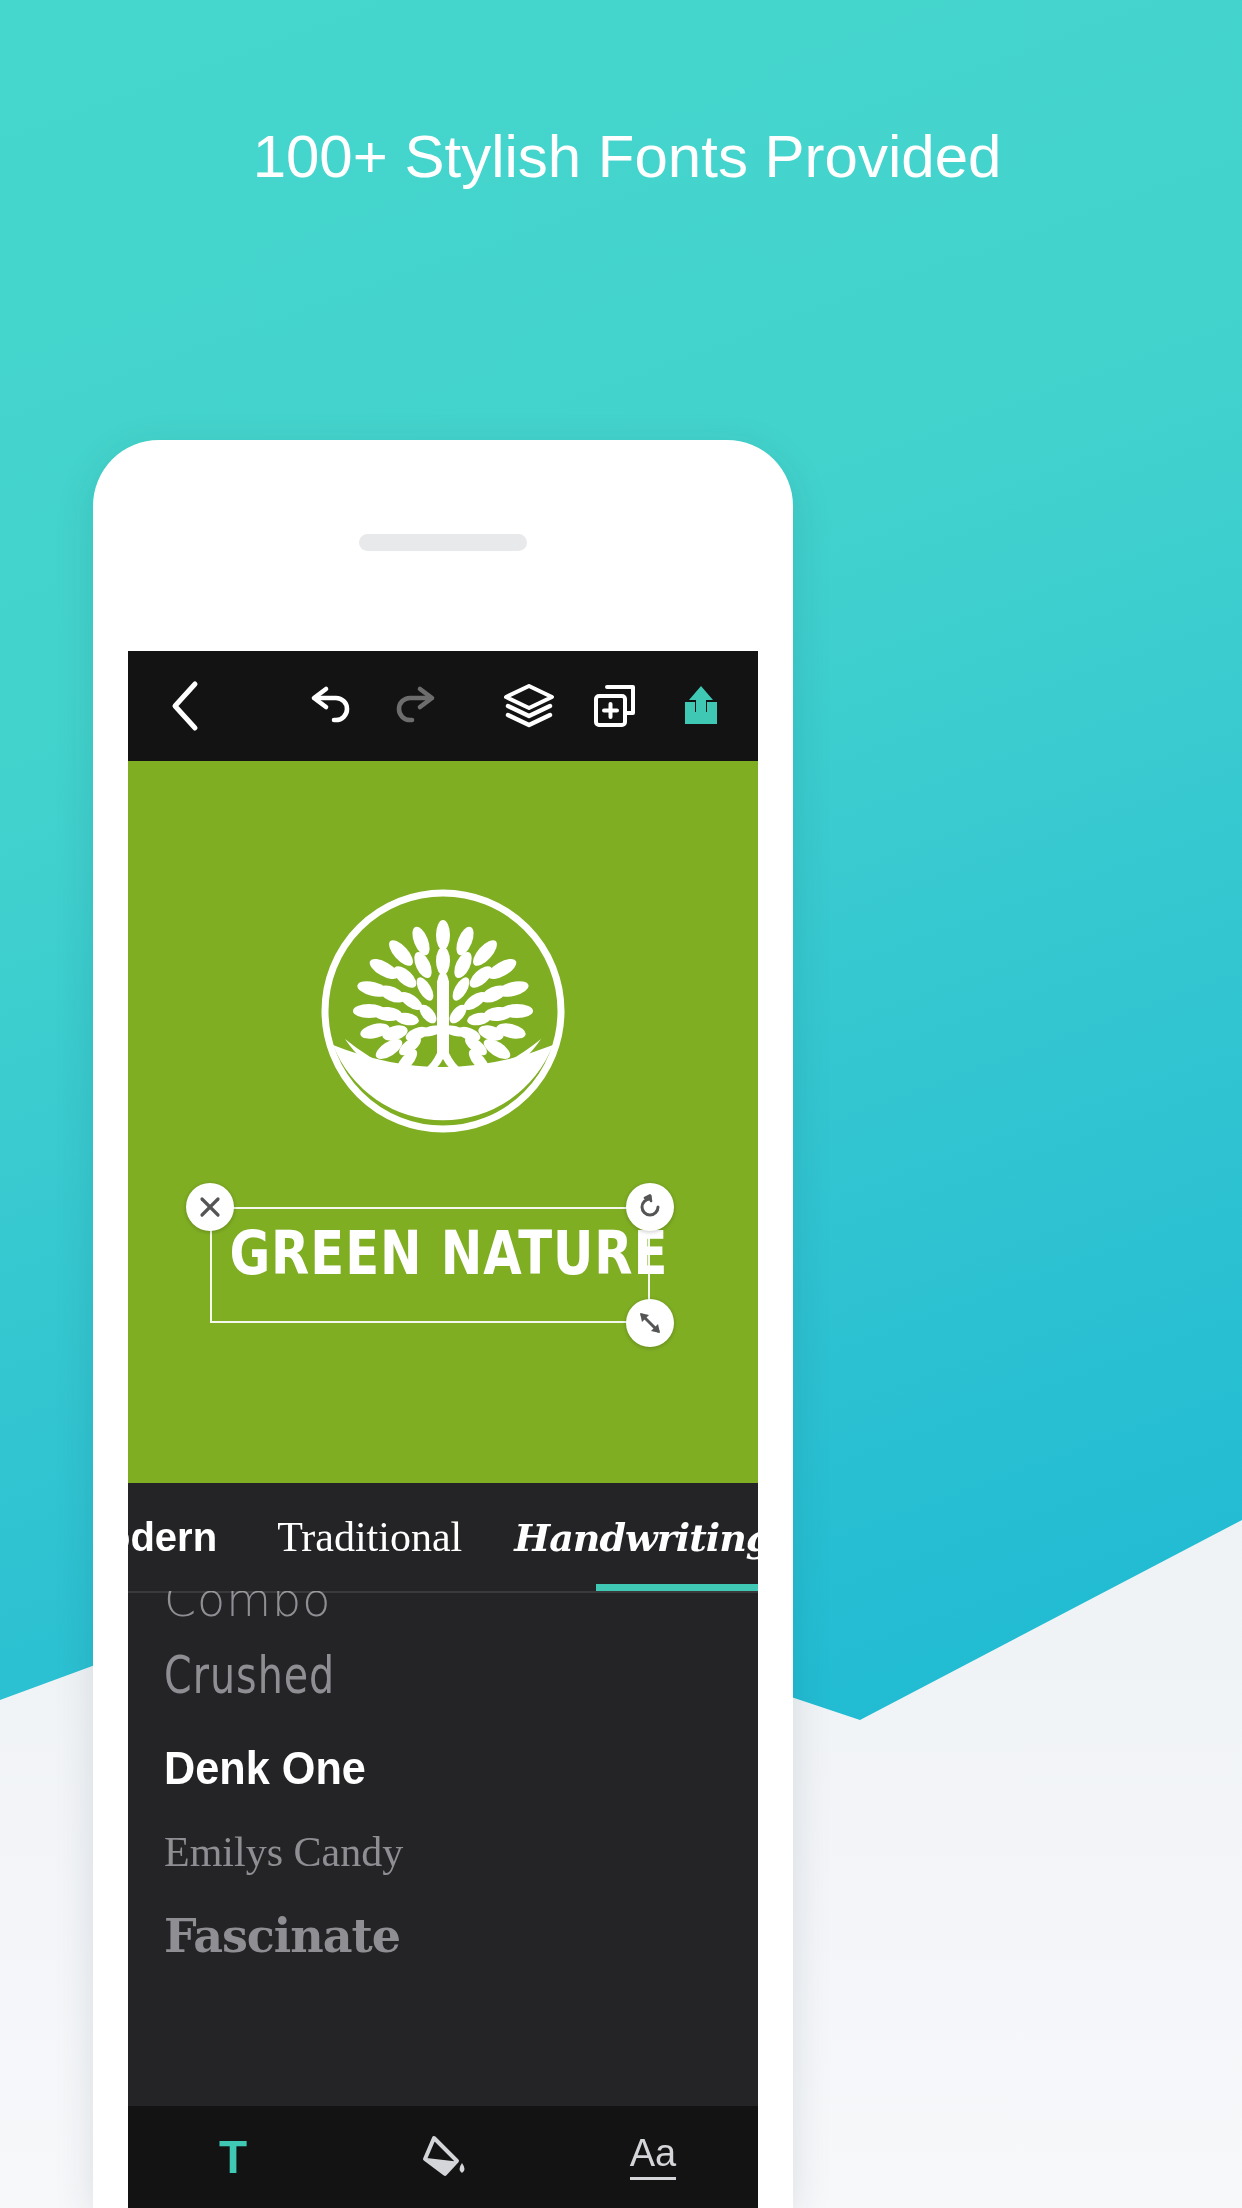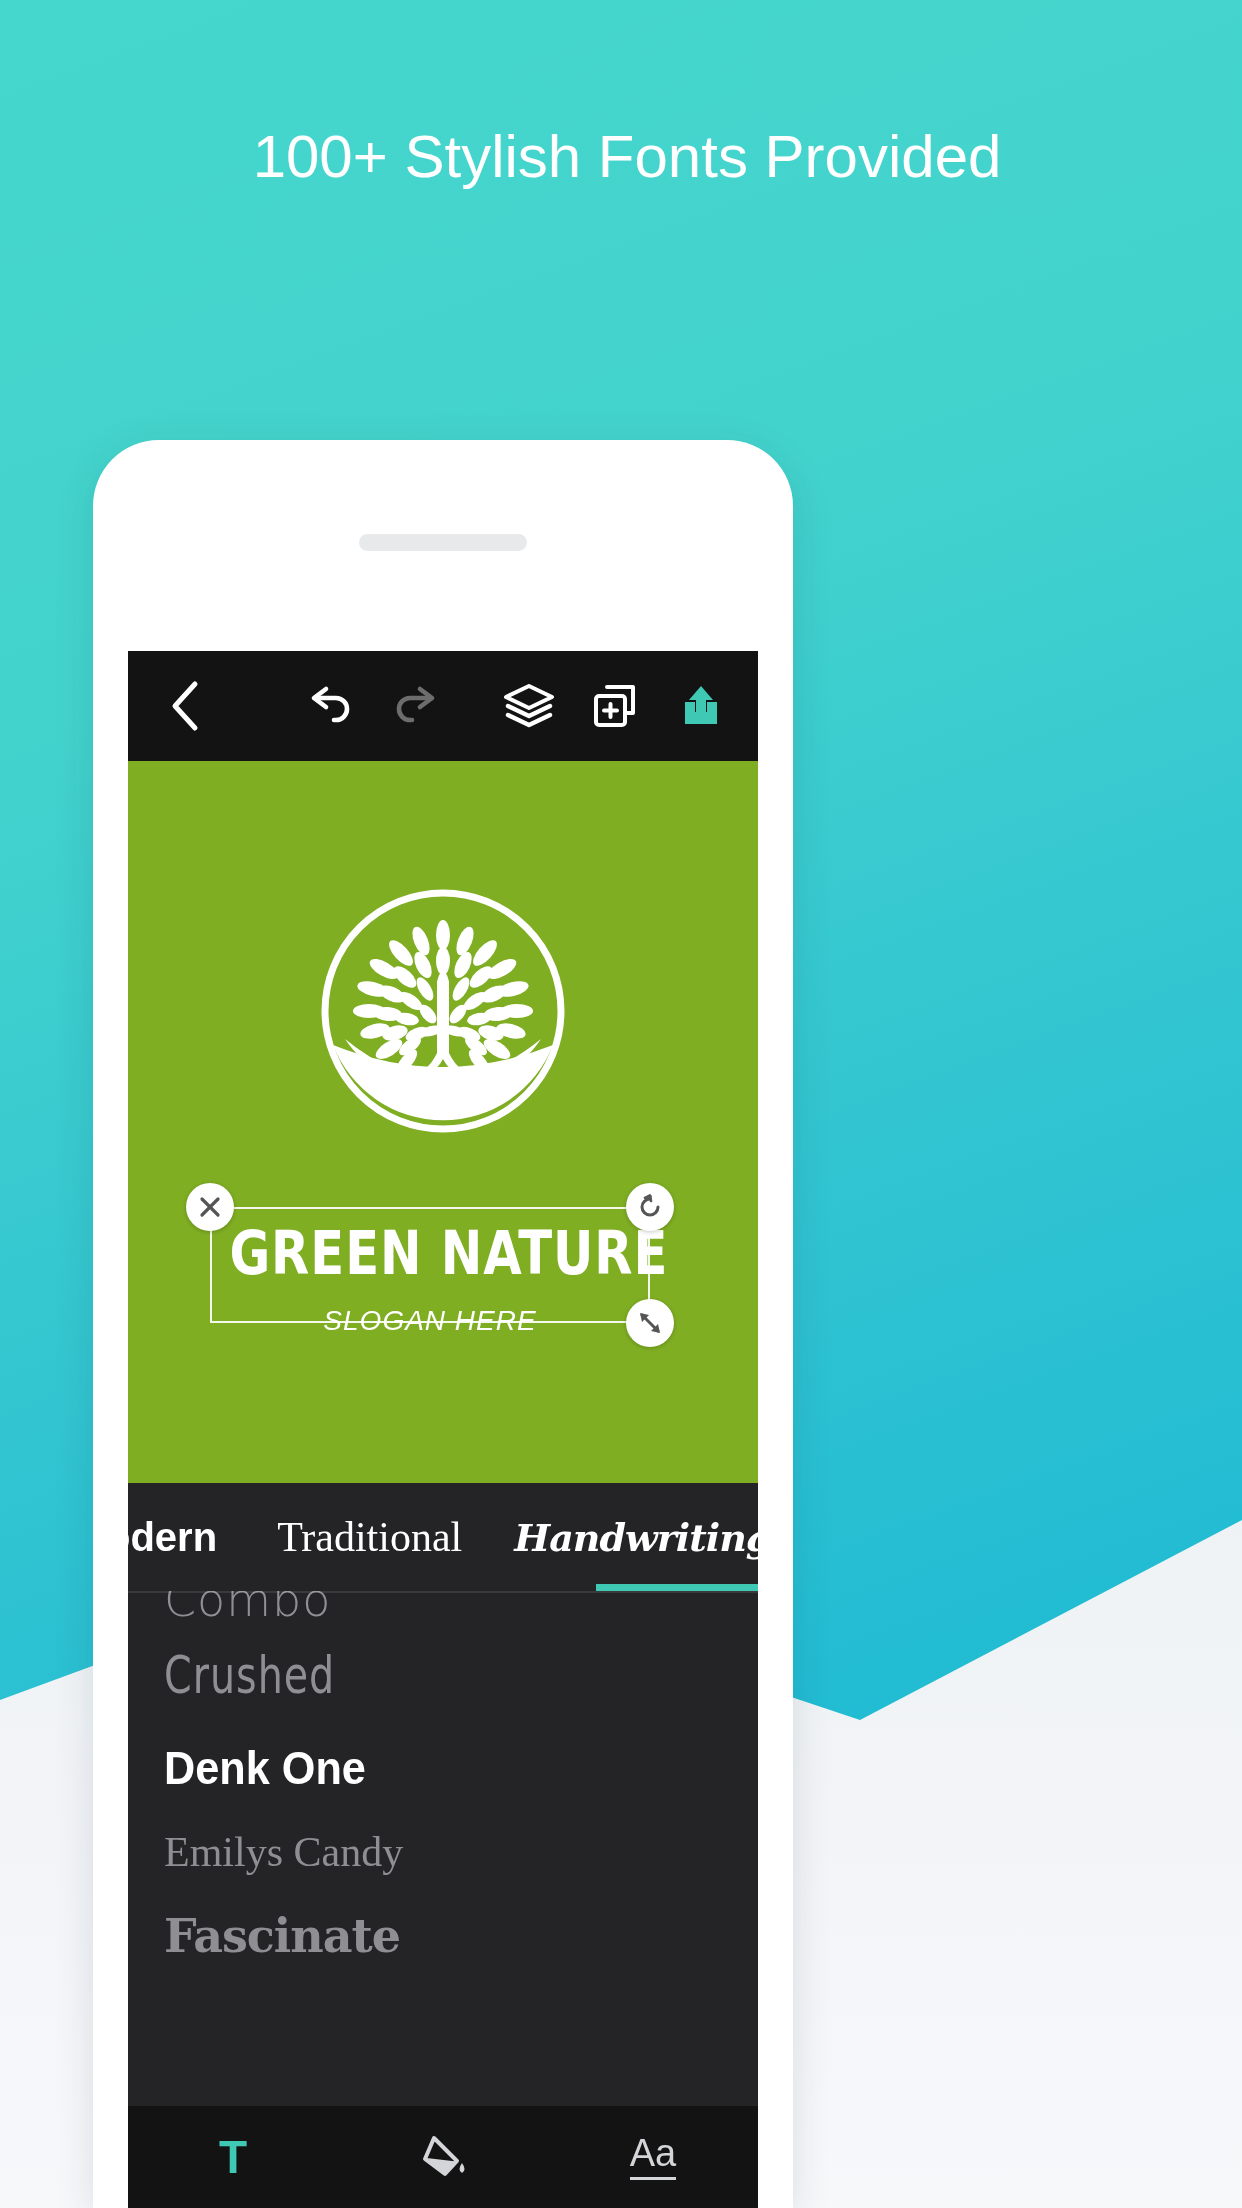--- a/index.html
+++ b/index.html
@@ -343,21 +343,20 @@
             <ellipse cx="128" cy="124" rx="6" ry="12"></ellipse>
             <ellipse cx="113" cy="131" rx="6" ry="11" transform="rotate(-40 113 131)"></ellipse>
             <ellipse cx="143" cy="131" rx="6" ry="11" transform="rotate(40 143 131)"></ellipse>
             <ellipse cx="116" cy="148" rx="5" ry="11" transform="rotate(-105 116 148)"></ellipse>
             <ellipse cx="140" cy="148" rx="5" ry="11" transform="rotate(105 140 148)"></ellipse>
           </g>
         </svg>
 
         <div class="selbox">
           <div class="sel-title">GREEN NATURE</div>
-          <div class="sel-slogan">SLOGAN HERE</div>
 
           <div class="handle h-close">
             <svg width="24" height="24" viewBox="0 0 24 24">
               <line x1="4" y1="4" x2="20" y2="20" stroke="#555" stroke-width="3.2" stroke-linecap="round"></line>
               <line x1="20" y1="4" x2="4" y2="20" stroke="#555" stroke-width="3.2" stroke-linecap="round"></line>
             </svg>
           </div>
           <div class="handle h-rotate">
             <svg width="26" height="26" viewBox="0 0 26 26">
               <path d="M21 13 A8 8 0 1 1 13 5 L13 2" fill="none" stroke="#555" stroke-width="3" stroke-linecap="round"></path>

